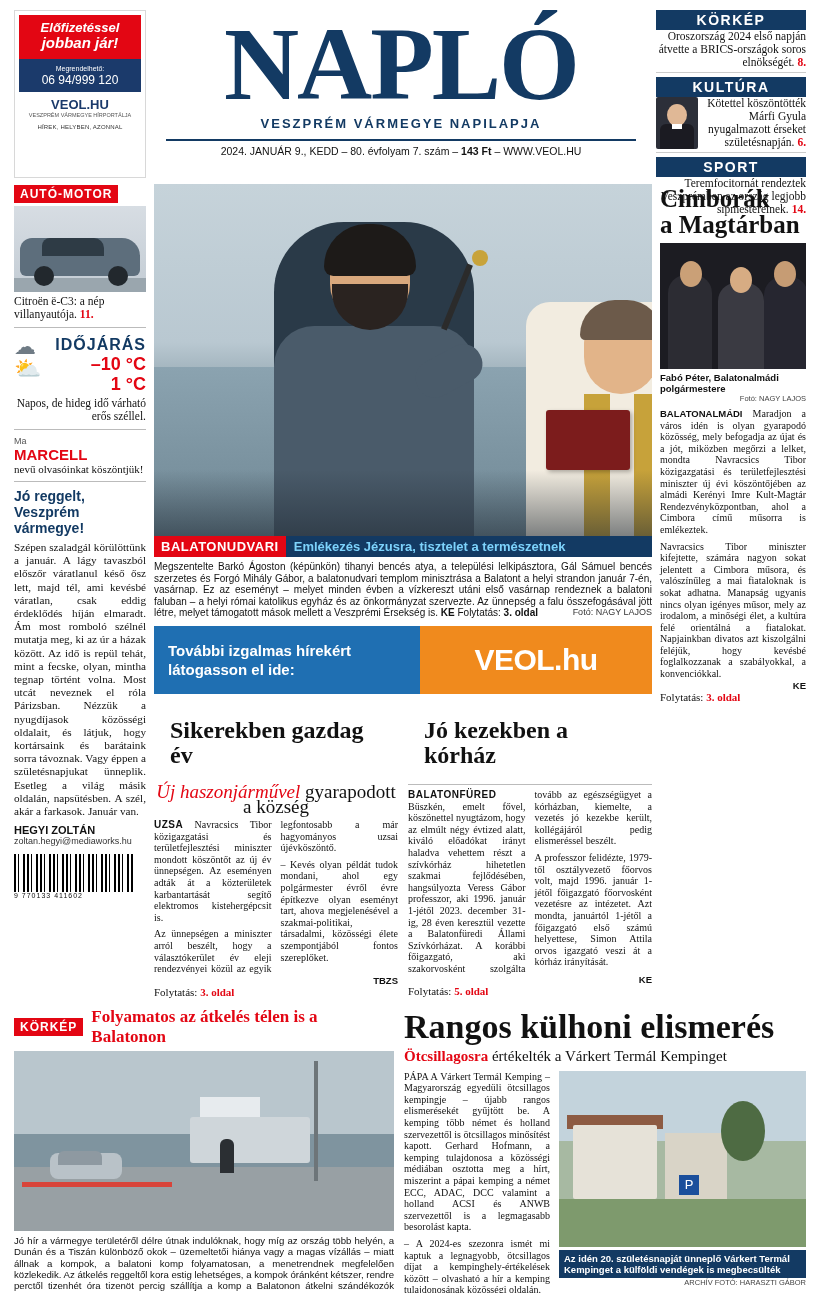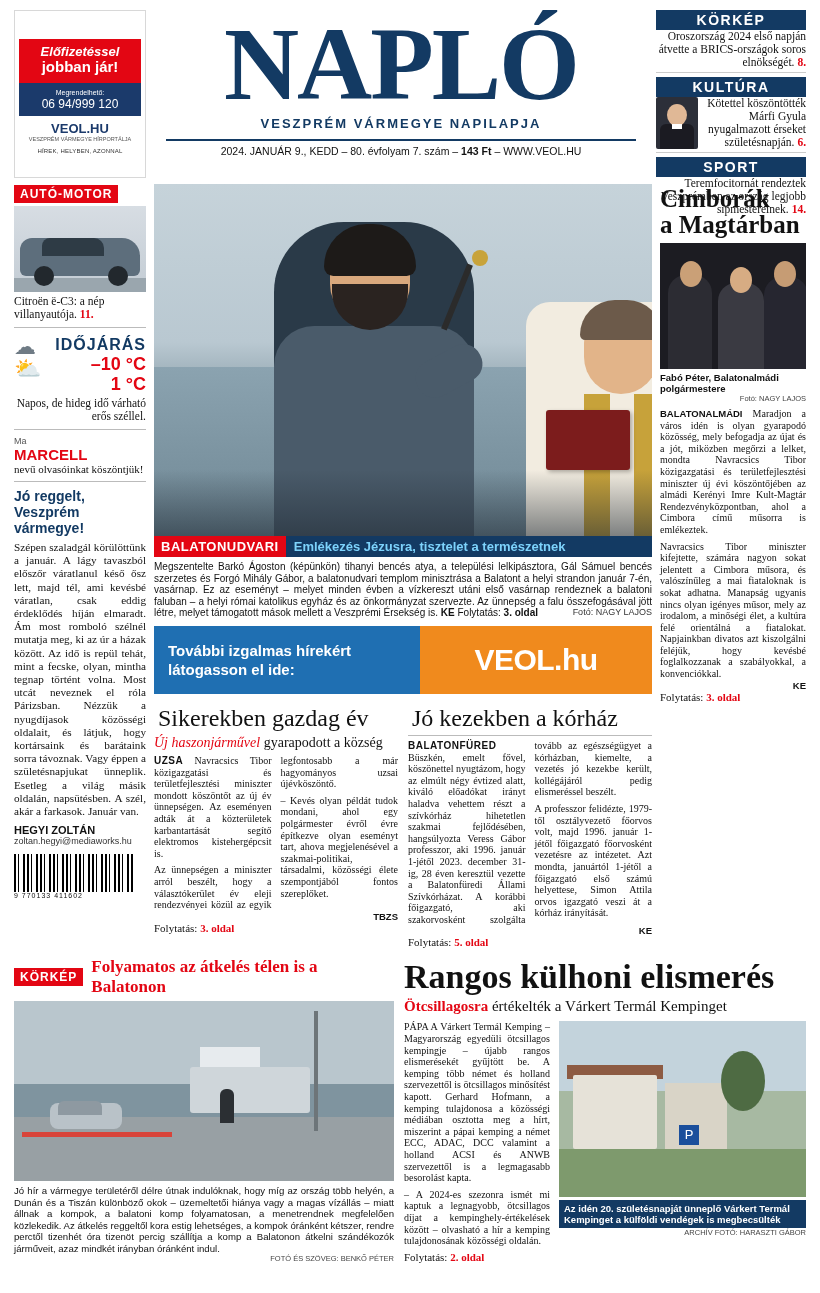--- a/index.html
+++ b/index.html
@@ -14,23 +14,23 @@
   }
   .page { position:relative; width:820px; height:1293px; padding: 10px 14px; }
 
   
   .masthead { display:flex; height:168px; }
   .promo-box {
     width: 132px; background:#ffffff; border:1px solid #d8d8d8;
     display:flex; flex-direction:column; align-items:center;
     padding:4px; text-align:center;
   }
-  .promo-top { background:#e30613; width:100%; color:#fff; padding:6px 12px 8px;margin-top:24px; }
+  .promo-top { background:#e30613; width:100%; color:#fff; padding:6px 12px 8px; }
   .promo-top .l1 { font-family:"Liberation Sans",sans-serif; font-weight:bold; font-style:italic; font-size:13px; line-height:14px;}
-  .promo-top .l2 { font-family:"Liberation Sans",sans-serif; font-weight:bold; font-size:15px; line-height:16px;}
+  .promo-top .l2 { font-family:"Liberation Sans",sans-serif; font-weight:bold; font-style:italic; font-size:15px; line-height:16px;}
   .promo-mid { background:#1b3a6b; width:100%; color:#fff; padding:5px 2px; }
   .promo-mid .m1 { font-family:"Liberation Sans",sans-serif; font-size:7px; line-height:9px;}
   .promo-mid .m2 { font-family:"Liberation Sans",sans-serif; font-weight:normal; font-size:12px; line-height:14px;}
   .promo-logo { width:100%; background:#fff; padding:5px 2px 2px; }
   .promo-logo .veol { font-family:"Liberation Sans",sans-serif; font-weight:bold; font-size:13px; color:#1b3a6b;}
   .promo-logo .sub { font-family:"Liberation Sans",sans-serif; font-size:5.5px; color:#555; line-height:7px;}
   .promo-foot { font-family:"Liberation Sans",sans-serif; font-size:6px; color:#333; margin-top:3px; letter-spacing:.2px;}
 
   .logo-wrap { flex:1; display:flex; flex-direction:column; align-items:center; justify-content:flex-start; }
   .logo-title {
@@ -131,22 +131,22 @@
   
   .veol-banner { display:flex; margin-top:7px; height:68px; }
   .veol-left { flex:1; background:#1f6fb2; color:#fff; display:flex; align-items:center; padding-left:14px;
      font-family:"Liberation Sans",sans-serif; font-weight:bold; font-size:15px; line-height:19px;}
   .veol-right { width:232px; background:#f08a1d; color:#fff; display:flex; align-items:center; justify-content:center;
      font-family:"Liberation Sans",sans-serif; font-weight:bold; font-size:30px; letter-spacing:-.5px;}
 
   
   .mid-articles { display:flex; gap:10px; margin-top:8px; }
   .art { width:244px; }
-  .art h2 { font-family:"Liberation Serif",serif; font-weight:normal; font-size:24px; line-height:25px; margin:4px; color:#111;}
-  .art .deck { font-family:"Liberation Serif",serif; font-size:14px; line-height:15px; margin:3px 0 5px;}
+  .art h2 { font-family:"Liberation Serif",serif; font-weight:bold; font-size:24px; line-height:25px; margin:16px; color:#111;}
+  .art .deck { font-family:"Liberation Serif",serif; font-size:19px; line-height:15px; margin:3px 0 5px;text-align:center;}
   .art .deck .red { color:#e30613; font-style:italic; }
   .art .sect { font-family:"Liberation Sans",sans-serif; font-weight:bold; font-size:10px; letter-spacing:.5px;}
   .two-col { column-count:2; column-gap:9px; font-family:"Liberation Serif",serif; font-size:10px; line-height:11.6px; text-align:justify;}
   .two-col p { margin:0 0 5px; }
   .sig { font-family:"Liberation Sans",sans-serif; font-weight:bold; font-size:9.5px; text-align:right;}
   .cont { font-family:"Liberation Serif",serif; font-size:11px; text-align:left;}
   .cont .pg { color:#e30613; font-weight:bold;}
   .hr-thin { border-top:1px solid #bbb; margin:4px 0;}
 
   

